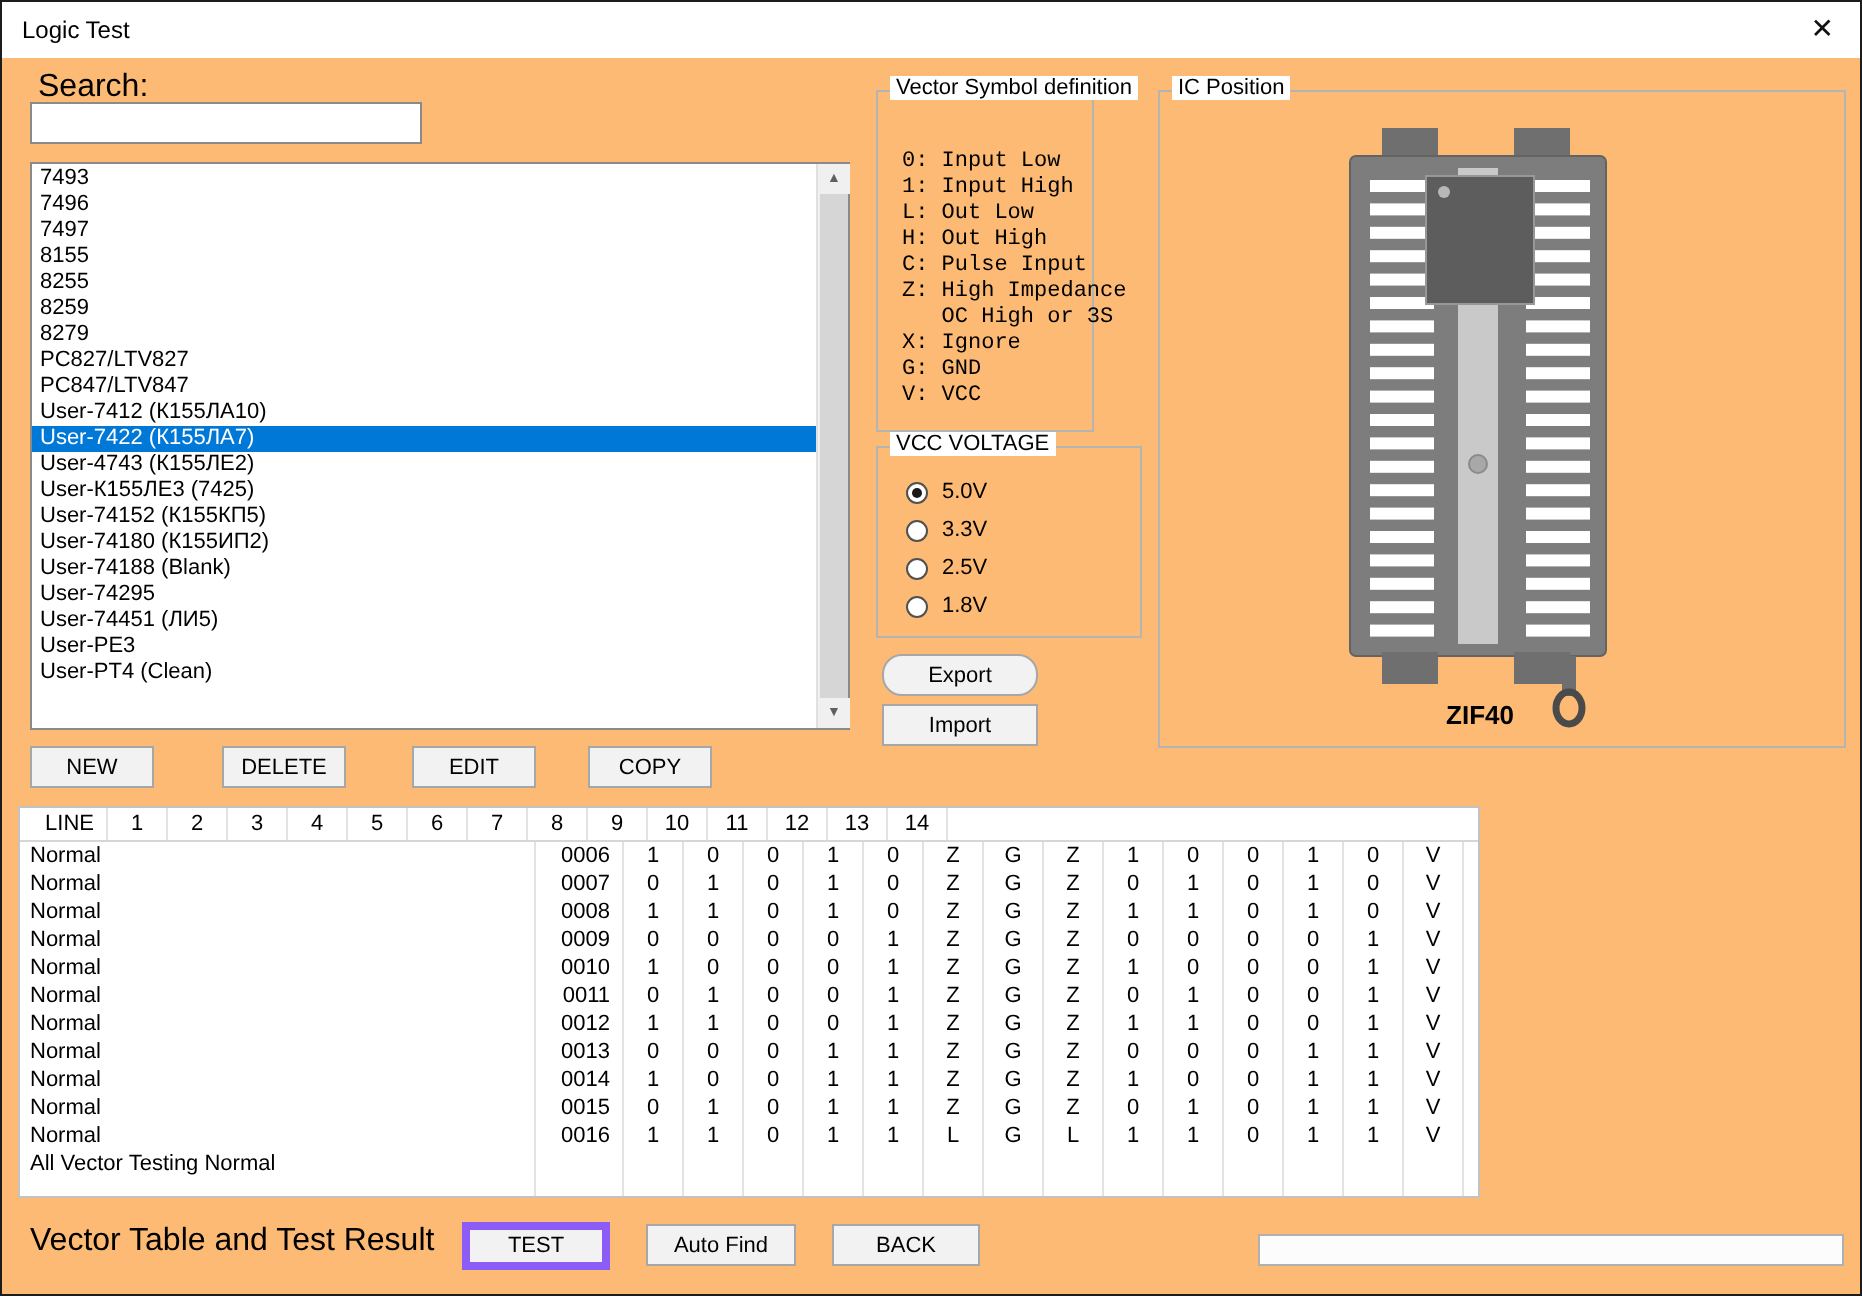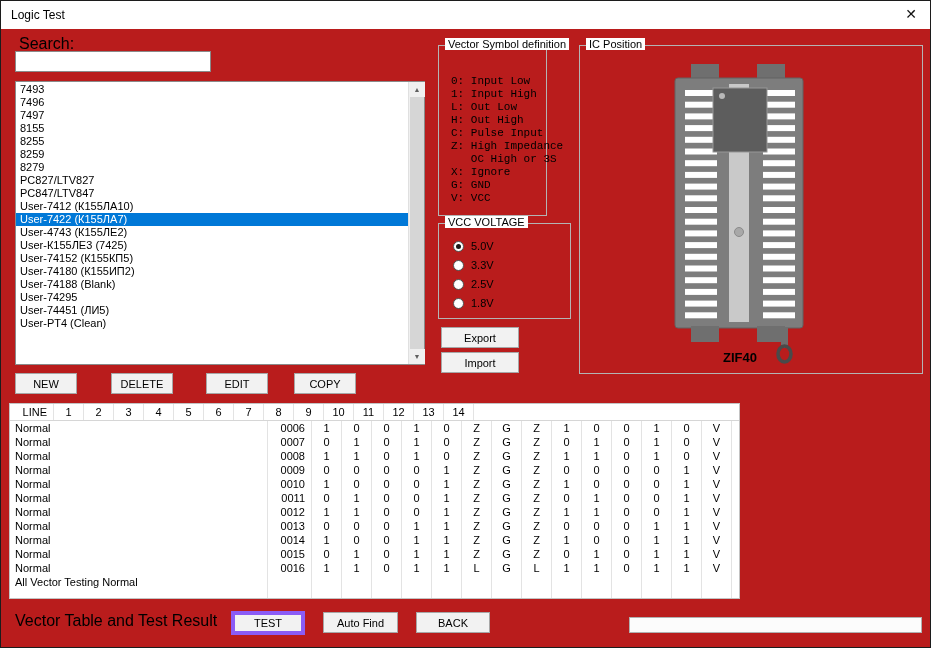--- a/index.html
+++ b/index.html
@@ -1,18 +1,18 @@
 <!DOCTYPE html>
 <html><head>
 <meta charset="utf-8">
 <style>
   html,body{margin:0;padding:0;background:#d8d8d8;}
   *{box-sizing:border-box;}
   .window{
-    position:relative;width:931px;height:648px;background:#b91c1c;
+    position:relative;width:931px;height:648px;background:#fdba74;
     border:1px solid #1c1c1c;overflow:hidden;
     font-family:"Liberation Sans",sans-serif;font-size:12px;color:#000;
   }
   .titlebar{position:absolute;left:0;top:0;width:100%;height:28px;background:#fff;}
   .title-text{position:absolute;left:10px;top:7px;font-size:12px;}
   .close-x{position:absolute;right:13px;top:5px;font-size:14px;color:#111;cursor:default;}
   .label{position:absolute;font-size:16px;}
   .search-input{
     position:absolute;left:14px;top:50px;width:196px;height:21px;
     border:1px solid #8a8a8a;background:#fff;font:12px "Liberation Sans",sans-serif;padding:0 4px;
@@ -75,20 +75,21 @@
         <div class="list-item">PC847/LTV847</div>
         <div class="list-item">User-7412 (К155ЛА10)</div>
         <div class="list-item selected">User-7422 (К155ЛА7)</div>
         <div class="list-item">User-4743 (К155ЛЕ2)</div>
         <div class="list-item">User-К155ЛЕ3 (7425)</div>
         <div class="list-item">User-74152 (К155КП5)</div>
         <div class="list-item">User-74180 (К155ИП2)</div>
         <div class="list-item">User-74188 (Blank)</div>
         <div class="list-item">User-74295</div>
         <div class="list-item">User-74451 (ЛИ5)</div>
+        <div class="list-item">User-PE3</div>
         <div class="list-item">User-PT4 (Clean)</div>
       </div>
     <div class="vscroll">
       <div class="sb-btn up">▲</div>
       <div class="sb-thumb"></div>
       <div class="sb-btn down">▼</div>
     </div>
   </div>
 
   <div class="btn" style="left:14px;top:372px;width:62px;">NEW</div>
@@ -116,21 +117,21 @@
           <span class="radio"></span>
           <span>2.5V</span>
         </div>
         <div class="radio-row">
           <span class="radio"></span>
           <span>1.8V</span>
         </div>
       </div>
   </div>
 
-  <div class="btn" style="left:440px;top:326px;width:78px;">Export</div>
+  <div class="btn" style="left:440px;top:326px;width:78px;border-radius:10px;">Export</div>
   <div class="btn" style="left:440px;top:351px;width:78px;">Import</div>
 
   <div class="group" style="left:578px;top:44px;width:344px;height:329px;">
     <span class="glabel">IC Position</span>
     <svg class="zif-svg" width="150" height="302" viewBox="0 0 150 302">
       <rect x="26" y="2" width="28" height="16" fill="#6f6f6f"></rect>
       <rect x="92" y="2" width="28" height="16" fill="#6f6f6f"></rect>
       <rect x="10" y="16" width="128" height="250" rx="3" fill="#7d7d7d" stroke="#636363"></rect>
       <rect x="64" y="22" width="20" height="238" fill="#c9c9c9"></rect>
       <g id="slot-group">

